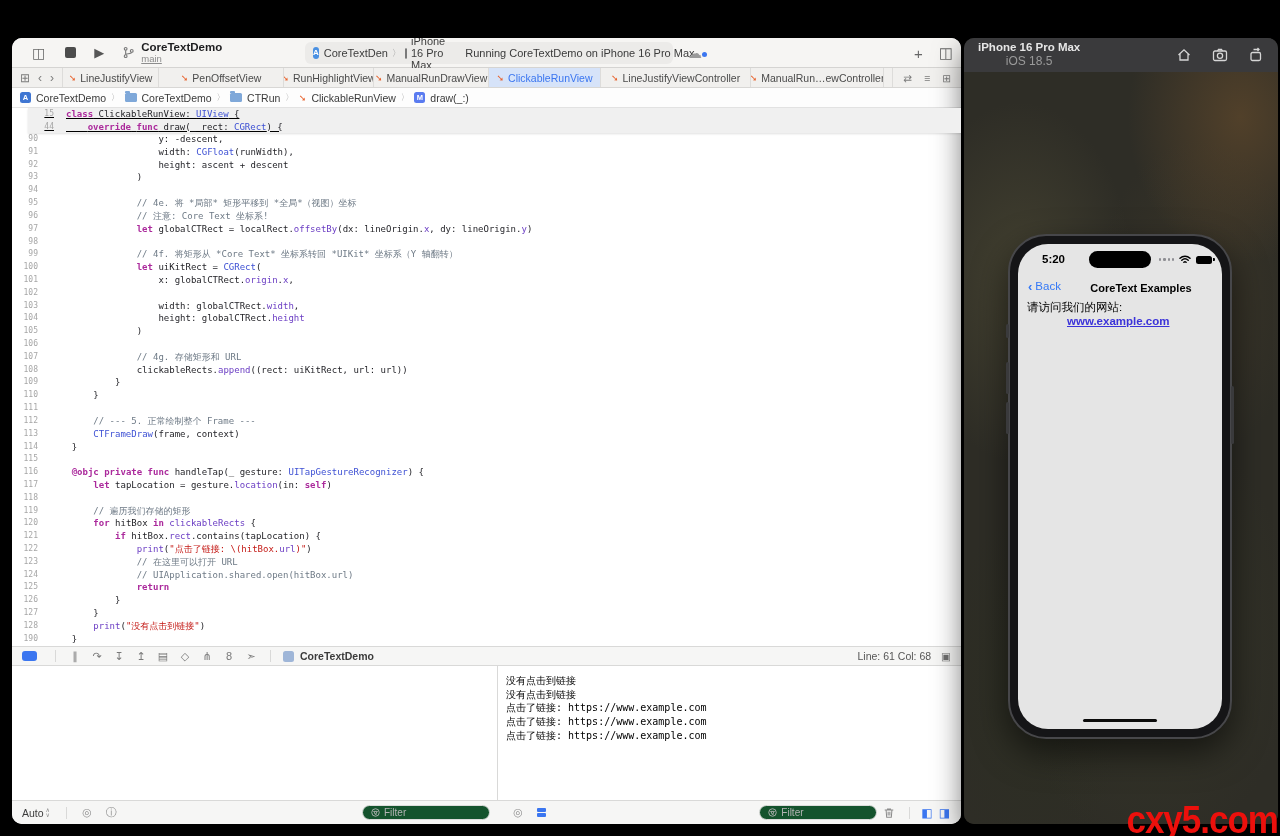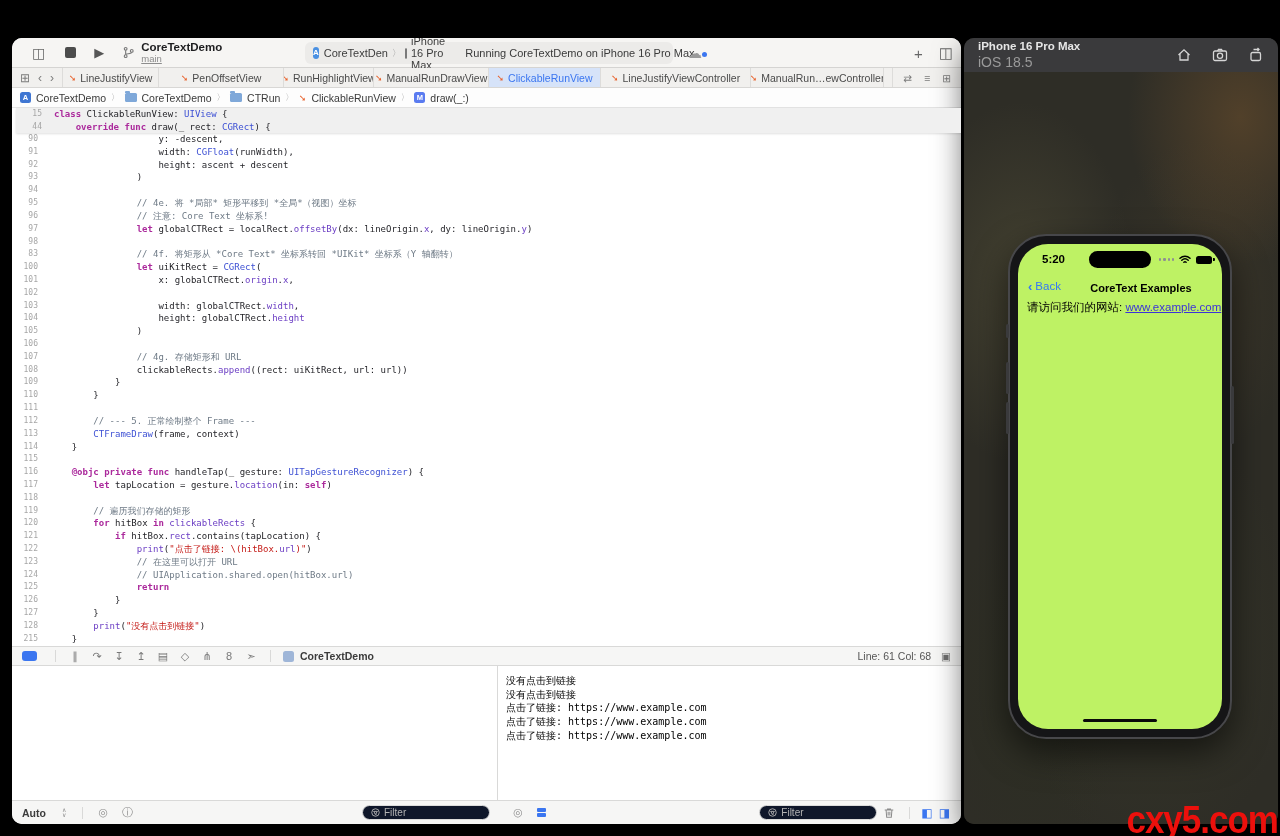--- a/index.html
+++ b/index.html
@@ -60,22 +60,22 @@
     font-size:7.5px; font-weight:700; text-align:center; line-height:11px; }
   .ci-folder { width:12px; height:9px; background:#7fa8d9; border-radius:1.5px; position:relative; }
   .ci-folder::before { content:""; position:absolute; left:0; top:-2px; width:5px; height:2px;
     background:#7fa8d9; border-radius:1px 1px 0 0; }
   .ci-swift { color:#e8622c; font-size:9px; }
   .ci-method { width:11px; height:11px; border-radius:2.5px; background:#5a7bf0; color:#fff;
     font-size:7.5px; font-weight:700; text-align:center; line-height:11px; }
 
   
   .code-font { font-family:"DejaVu Sans Mono", monospace; font-size:9px; }
-  .xc-sticky { position:absolute; left:4px; top:70px; width:100%; height:25px;
-    background:#f0f0f0; box-shadow:0 1px 2px rgba(0,0,0,.12); z-index:3; }
+  .xc-sticky { position:absolute; left:16px; top:70px; width:100%; height:25px;
+    background:#f0f0f0; box-shadow:0 1px 2px rgba(0,0,0,.12); z-index:3;text-decoration:underline; }
   .xc-code { position:absolute; left:0; top:95px; width:100%; height:513px; background:#fff; overflow:hidden; }
   .crow { display:flex; height:12.82px; line-height:12.82px; white-space:pre; }
   .xc-sticky .crow { height:12.5px; line-height:12.5px; }
   .gut { width:26px; text-align:right; color:#a6a6a6; font-size:8px; flex:none; }
   .ctext { margin-left:12px; }
   .c-k { color:#ab2a9c; font-weight:700; }
   .c-t { color:#3e51d4; }
   .c-m { color:#6c3fc4; }
   .c-c { color:#6e7a86; }
   .c-s { color:#c41a16; }
@@ -99,69 +99,69 @@
   .console-pane { flex:1; background:#fff; padding:8px 0 0 8px;
     font-family:"DejaVu Sans Mono", monospace; font-size:10px; color:#000; }
   .console-pane div { line-height:13.7px; white-space:pre; }
 
   
   .xc-bottombar { position:absolute; left:0; top:762px; width:100%; height:24px;
     background:#f6f6f5; border-top:1px solid #d9d9d8; display:flex; align-items:center;
     font-size:10.5px; color:#6e6e6e; }
   .bb-left { width:486px; display:flex; align-items:center; padding:0 8px 0 10px; }
   .bb-right { flex:1; display:flex; align-items:center; padding:0 8px; }
-  .auto-lbl { color:#3c3c3c; font-weight:700; margin-right:16px; }
+  .auto-lbl { color:#3c3c3c; font-weight:400; margin-right:2px; }
   .stepper { display:flex; flex-direction:column; line-height:4.5px; font-size:6px; color:#8c8c8c; margin-right:8px; }
   .bb-ic { margin:0 7px; color:#8c8c8c; font-size:11px; }
-  .filter-pill { height:15px; border:1px solid #dcdcdb; background:#0f172a; border-radius:8px;
+  .filter-pill { height:15px; border:1px solid #dcdcdb; background:#14532d; border-radius:8px;
     display:flex; align-items:center; padding:0 8px; color:#b4b4b4; font-size:10px; gap:4px; }
   .fp-left { margin-left:auto; width:128px; }
   .fp-right { margin-left:auto; width:118px; }
   .duo { display:flex; flex-direction:column; gap:1.5px; margin:0 7px; }
   .duo i { width:9px; height:4px; background:#3b76f0; border-radius:1px; display:block; }
   .pane-tog { color:#3b76f0; font-size:12px; margin:0 3px; }
   .trash-ic { margin:0 6px; }
 
   
   #sim { left:964px; top:38px; width:314px; height:786px; background:#2b2a24; }
   .sim-toolbar { position:absolute; left:0; top:0; width:100%; height:34px; background:#3a3a3c;
     display:flex; align-items:center; padding:0 14px; }
   .sim-title { display:flex; flex-direction:column; line-height:1.15; }
   .sim-title .t { font-size:11.5px; font-weight:700; color:#e6e6e6; }
-  .sim-title .s { font-size:14px; color:#9a9a9a; }
+  .sim-title .s { font-size:12px; color:#9a9a9a;text-align:center; }
   .sim-icons { margin-left:auto; display:flex; gap:20px; align-items:center; }
   .sim-bg { position:absolute; left:0; top:34px; width:100%; height:752px;
     background:
       radial-gradient(ellipse 55% 30% at 88% 6%, rgba(110,80,45,.55), transparent 65%),
       radial-gradient(ellipse 60% 40% at 18% 28%, rgba(88,84,58,.5), transparent 60%),
       radial-gradient(ellipse 55% 35% at 75% 30%, rgba(72,62,42,.45), transparent 60%),
       radial-gradient(ellipse 70% 45% at 60% 75%, rgba(58,60,42,.55), transparent 65%),
       radial-gradient(ellipse 50% 40% at 22% 82%, rgba(44,48,32,.5), transparent 60%),
       #2e2d26; }
   .phone { position:absolute; left:44px; top:162px; width:224px; height:505px;
     background:#151517; border-radius:38px; border:2px solid #47474a;
     box-shadow:0 14px 34px rgba(0,0,0,.55); }
   .pbtn { position:absolute; background:#3a3a3c; border-radius:2px; }
-  .phone-screen { position:absolute; inset:8px; background:#bef264; border-radius:30px; overflow:hidden; }
+  .phone-screen { position:absolute; inset:8px; background:#e5e5e5; border-radius:30px; overflow:hidden; }
   .sb-time { position:absolute; left:24px; top:9px; font-size:11.5px; font-weight:700; color:#000; }
   .island { position:absolute; left:50%; margin-left:-31px; top:7px; width:62px; height:17px;
     background:#000; border-radius:9px; }
   .sb-right { position:absolute; right:10px; top:11px; display:flex; align-items:center; gap:5px; }
   .cell-dots { display:flex; gap:2px; }
   .cell-dots i { width:2.2px; height:2.2px; background:#8e8e93; border-radius:50%; display:block; }
   .batt { width:16px; height:8px; background:#000; border-radius:2.5px; position:relative; }
   .batt::after { content:""; position:absolute; right:-2.5px; top:2.5px; width:1.6px; height:3px;
     background:#000; border-radius:0 1px 1px 0; }
   .app-nav { position:absolute; left:0; top:36px; width:100%; height:18px; }
   .back-btn { position:absolute; left:10px; top:0; color:#3478f6; font-size:11.5px; display:flex; gap:3px; align-items:center; }
   .back-btn b { font-size:13px; font-weight:700; line-height:11px; }
   .app-title { position:absolute; left:0; top:2px; width:100%; text-align:center;
     font-size:11px; font-weight:700; color:#000;padding-left:42px; }
   .app-body { position:absolute; left:9px; top:56px; font-size:11.5px; color:#000; }
-  .app-body a { color:#3b33d9; font-weight:400; }
+  .app-body a { color:#3b33d9; font-weight:700;margin-left:40px; }
   .home-ind { position:absolute; left:50%; margin-left:-37px; bottom:7px; width:74px; height:3.5px;
     background:#0a0a0a; border-radius:2px; }
 
   
   #watermark { position:absolute; right:2px; bottom:-4px; z-index:50;
     font-size:35px; font-weight:800; color:#ec100c; letter-spacing:-1px;
     transform:scaleY(1.12); font-family:"Liberation Sans", sans-serif; }
 
   svg.ic { display:block; }
 </style>
@@ -280,21 +280,21 @@
   <div class="xc-code code-font" id="code">
       <div class="crow"><span class="gut">90</span><span class="ctext">                    <span class="c-p">y: -descent,</span></span></div>
       <div class="crow"><span class="gut">91</span><span class="ctext">                    <span class="c-p">width: </span><span class="c-t">CGFloat</span><span class="c-p">(runWidth),</span></span></div>
       <div class="crow"><span class="gut">92</span><span class="ctext">                    <span class="c-p">height: ascent + descent</span></span></div>
       <div class="crow"><span class="gut">93</span><span class="ctext">                <span class="c-p">)</span></span></div>
       <div class="crow"><span class="gut">94</span><span class="ctext"></span></div>
       <div class="crow"><span class="gut">95</span><span class="ctext">                <span class="c-c">// 4e. 将 *局部* 矩形平移到 *全局*（视图）坐标</span></span></div>
       <div class="crow"><span class="gut">96</span><span class="ctext">                <span class="c-c">// 注意: Core Text 坐标系!</span></span></div>
       <div class="crow"><span class="gut">97</span><span class="ctext">                <span class="c-k">let</span><span class="c-p"> globalCTRect = localRect.</span><span class="c-m">offsetBy</span><span class="c-p">(dx: lineOrigin.</span><span class="c-m">x</span><span class="c-p">, dy: lineOrigin.</span><span class="c-m">y</span><span class="c-p">)</span></span></div>
       <div class="crow"><span class="gut">98</span><span class="ctext"></span></div>
-      <div class="crow"><span class="gut">83</span><span class="ctext">                <span class="c-c">// 4f. 将矩形从 *Core Text* 坐标系转回 *UIKit* 坐标系（Y 轴翻转）</span></span></div>
+      <div class="crow"><span class="gut">99</span><span class="ctext">                <span class="c-c">// 4f. 将矩形从 *Core Text* 坐标系转回 *UIKit* 坐标系（Y 轴翻转）</span></span></div>
       <div class="crow"><span class="gut">100</span><span class="ctext">                <span class="c-k">let</span><span class="c-p"> uiKitRect = </span><span class="c-t">CGRect</span><span class="c-p">(</span></span></div>
       <div class="crow"><span class="gut">101</span><span class="ctext">                    <span class="c-p">x: globalCTRect.</span><span class="c-m">origin</span><span class="c-p">.</span><span class="c-m">x</span><span class="c-p">,</span></span></div>
       <div class="crow"><span class="gut">102</span></div>
       <div class="crow"><span class="gut">103</span><span class="ctext">                    <span class="c-p">width: globalCTRect.</span><span class="c-m">width</span><span class="c-p">,</span></span></div>
       <div class="crow"><span class="gut">104</span><span class="ctext">                    <span class="c-p">height: globalCTRect.</span><span class="c-m">height</span></span></div>
       <div class="crow"><span class="gut">105</span><span class="ctext">                <span class="c-p">)</span></span></div>
       <div class="crow"><span class="gut">106</span><span class="ctext"></span></div>
       <div class="crow"><span class="gut">107</span><span class="ctext">                <span class="c-c">// 4g. 存储矩形和 URL</span></span></div>
       <div class="crow"><span class="gut">108</span><span class="ctext">                <span class="c-p">clickableRects.</span><span class="c-m">append</span><span class="c-p">((rect: uiKitRect, url: url))</span></span></div>
       <div class="crow"><span class="gut">109</span><span class="ctext">            <span class="c-p">}</span></span></div>
@@ -310,21 +310,21 @@
       <div class="crow"><span class="gut">119</span><span class="ctext">        <span class="c-c">// 遍历我们存储的矩形</span></span></div>
       <div class="crow"><span class="gut">120</span><span class="ctext">        <span class="c-k">for</span><span class="c-p"> hitBox </span><span class="c-k">in</span><span class="c-p"> </span><span class="c-m">clickableRects</span><span class="c-p"> {</span></span></div>
       <div class="crow"><span class="gut">121</span><span class="ctext">            <span class="c-k">if</span><span class="c-p"> hitBox.</span><span class="c-m">rect</span><span class="c-p">.contains(tapLocation) {</span></span></div>
       <div class="crow"><span class="gut">122</span><span class="ctext">                <span class="c-m">print</span><span class="c-p">(</span><span class="c-s">"点击了链接: \(hitBox.</span><span class="c-m">url</span><span class="c-s">)"</span><span class="c-p">)</span></span></div>
       <div class="crow"><span class="gut">123</span><span class="ctext">                <span class="c-c">// 在这里可以打开 URL</span></span></div>
       <div class="crow"><span class="gut">124</span><span class="ctext">                <span class="c-c">// UIApplication.shared.open(hitBox.url)</span></span></div>
       <div class="crow"><span class="gut">125</span><span class="ctext">                <span class="c-k">return</span></span></div>
       <div class="crow"><span class="gut">126</span><span class="ctext">            <span class="c-p">}</span></span></div>
       <div class="crow"><span class="gut">127</span><span class="ctext">        <span class="c-p">}</span></span></div>
       <div class="crow"><span class="gut">128</span><span class="ctext">        <span class="c-m">print</span><span class="c-p">(</span><span class="c-s">"没有点击到链接"</span><span class="c-p">)</span></span></div>
-      <div class="crow"><span class="gut">215</span><span class="ctext">    <span class="c-p">}</span></span></div>
+      <div class="crow"><span class="gut">190</span><span class="ctext">    <span class="c-p">}</span></span></div>
     </div>
 
   <div class="xc-debugbar">
     <span class="dbg-toggle"></span>
     <span class="dbg-sep"></span>
     <span class="dbg-ic">∥</span>
     <span class="dbg-ic">↷</span>
     <span class="dbg-ic">↧</span>
     <span class="dbg-ic">↥</span>
     <span class="dbg-ic">▤</span>

